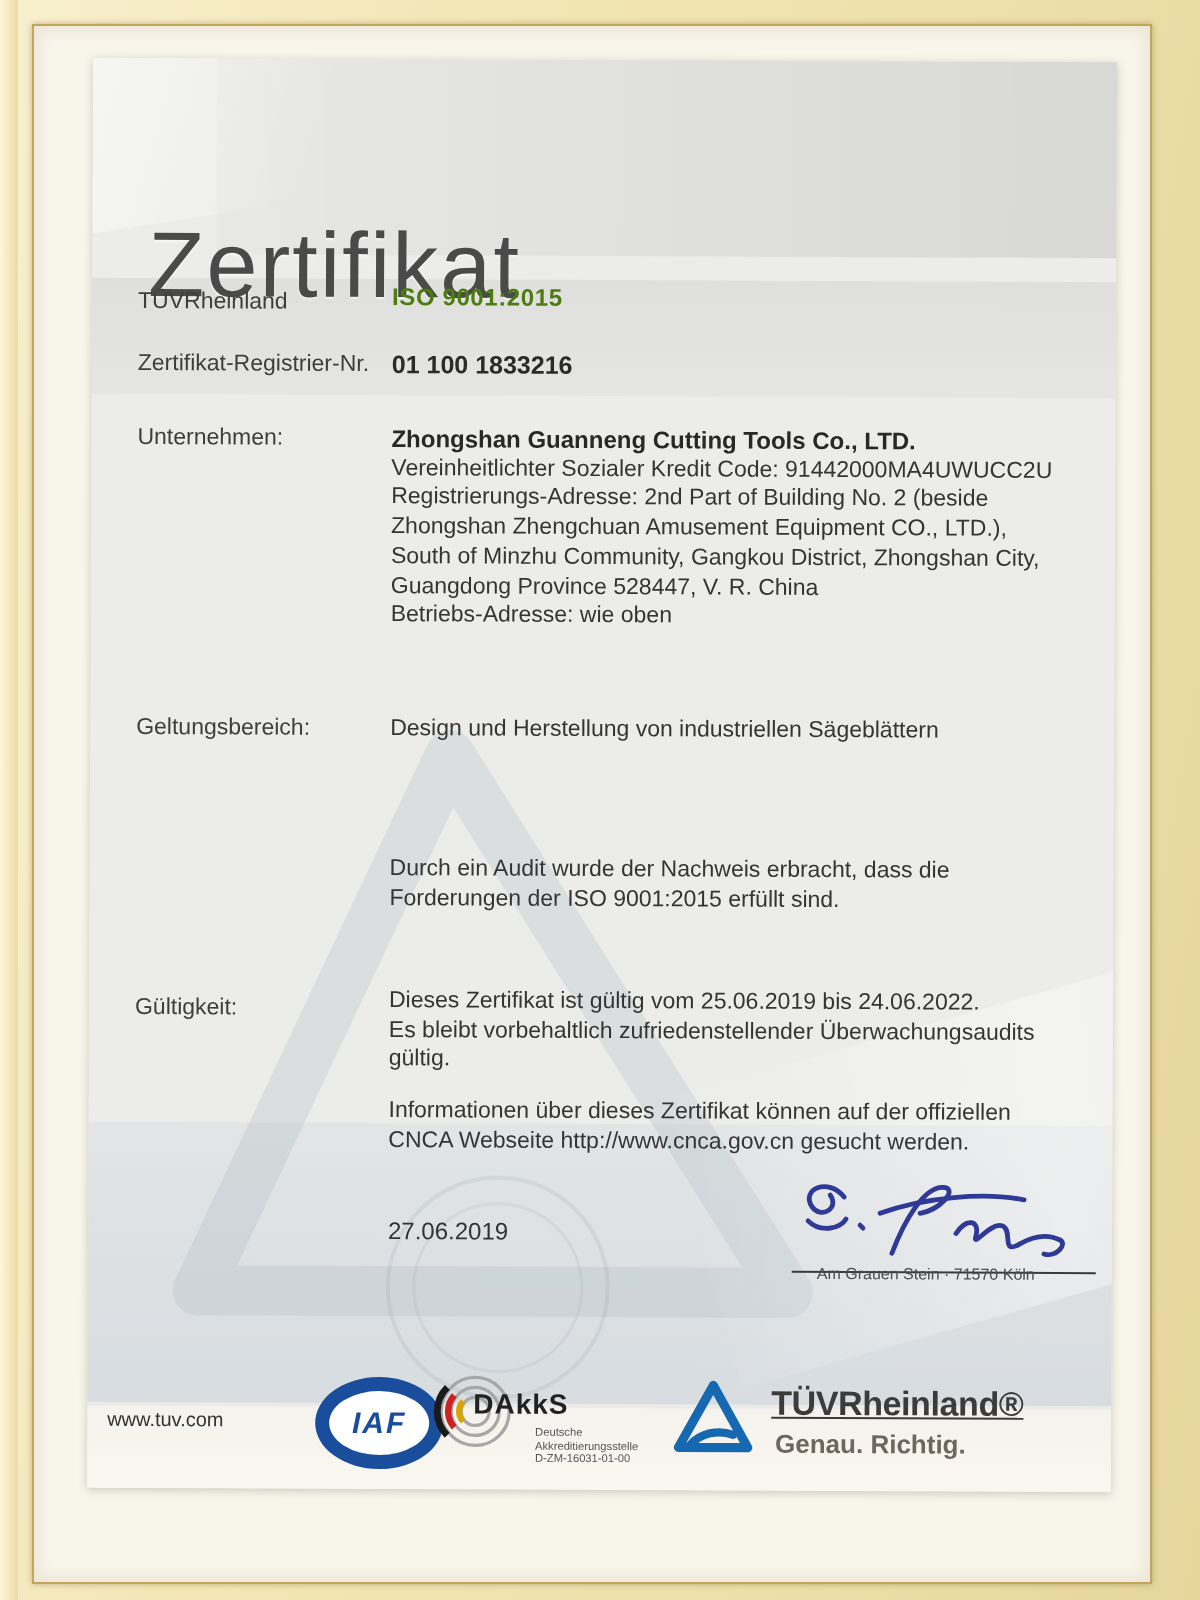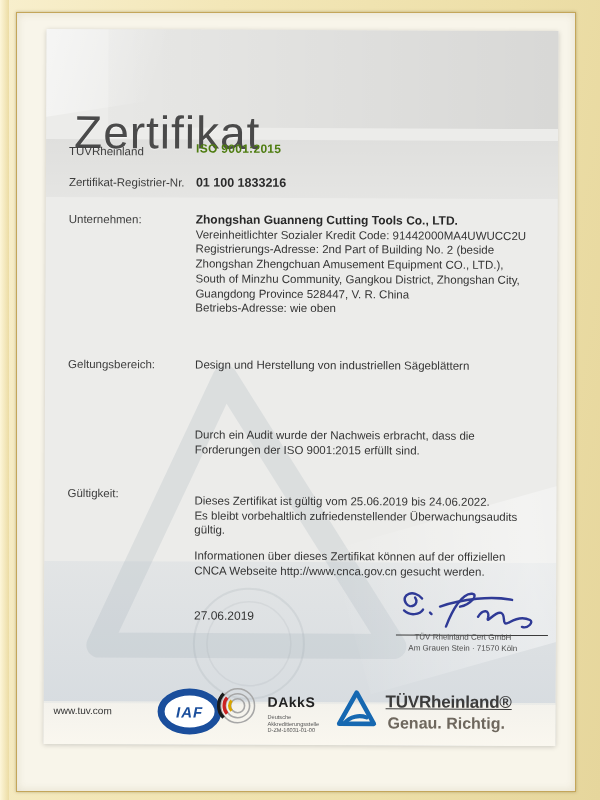--- a/index.html
+++ b/index.html
@@ -71,28 +71,28 @@
 
   .iaf { position:absolute; left:115px; top:660px; width:62px; height:44px;
     background:#1a4e9c; border-radius:50%;
     display:flex; align-items:center; justify-content:center;
     box-shadow:0 0 0 1px #1a4e9c; }
   .iaf-inner { width:50px; height:32px; background:#fff; border-radius:50%;
     display:flex; align-items:center; justify-content:center;
     font-weight:bold; font-style:italic; font-size:15px; color:#1a4e9c; letter-spacing:1px; }
 
   .dakks { position:absolute; left:172px; top:656px; width:120px; }
-  .dakks-name { position:absolute; left:52px; top:8px; font-size:14px; font-weight:bold;
+  .dakks-name { position:absolute; left:21px; top:8px; font-size:14px; font-weight:bold;
     color:#222; letter-spacing:.5px; }
   .dakks-sub { position:absolute; left:52px; top:28px; font-size:5.6px; line-height:6.6px; color:#555; }
 
   .tuv-logo { position:absolute; left:292px; top:658px; width:42px; height:40px; }
   .tuv-brand { position:absolute; left:342px; top:662px; font-size:17px; font-weight:bold;
     color:#3b3b3b; letter-spacing:-.2px;text-decoration:underline; }
-  .tuv-tagline { position:absolute; left:344px; top:684px; font-size:16px; font-weight:bold; color:#6e675d; }
+  .tuv-tagline { position:absolute; left:344px; top:684px; font-size:13px; font-weight:bold; color:#6e675d; }
 </style>
 </head>
 <body>
 
 <div class="frame">
   <div class="frame-edge-l"></div>
   <div class="mat">
 
     <div class="paper">
 
@@ -130,21 +130,21 @@
         </div>
 
         <div class="lbl" style="top:329px">Geltungsbereich:</div>
         <div class="val-col block" style="top:328px">Design und Herstellung von industriellen Sägeblättern</div>
 
         <div class="val-col block" style="top:398px">
           <div>Durch ein Audit wurde der Nachweis erbracht, dass die</div>
           <div>Forderungen der ISO 9001:2015 erfüllt sind.</div>
         </div>
 
-        <div class="lbl" style="top:458px">Gültigkeit:</div>
+        <div class="lbl" style="top:469px">Gültigkeit:</div>
         <div class="val-col block" style="top:464px">
           <div>Dieses Zertifikat ist gültig vom 25.06.2019 bis 24.06.2022.</div>
           <div>Es bleibt vorbehaltlich zufriedenstellender Überwachungsaudits</div>
           <div>gültig.</div>
         </div>
 
         <div class="val-col block" style="top:519px">
           <div>Informationen über dieses Zertifikat können auf der offiziellen</div>
           <div>CNCA Webseite http://www.cnca.gov.cn gesucht werden.</div>
         </div>
@@ -157,21 +157,20 @@
               <path d="M26 12 C 18 2, 4 8, 10 17 C 14 23, 24 18, 19 11 M 8 24 C 14 30, 24 28, 27 23"></path>
               <path d="M34 26 l 1.5 1.5"></path>
               <path d="M50 40 C 56 24, 66 6, 76 7 C 83 8, 74 18, 64 20"></path>
               <path d="M44 20 C 66 12, 96 9, 116 13"></path>
               <path d="M82 30 C 87 22, 94 23, 92 31 C 90 38, 99 24, 105 26 C 111 28, 104 41, 114 35 C 121 31, 128 30, 134 33 C 138 35, 132 42, 126 40"></path>
             </g>
           </svg>
           <div class="sig-line" style="height:0"></div>
         </div>
         <div class="issuer">
-          <div>TÜV Rheinland Cert GmbH</div>
           <div>Am Grauen Stein · 71570 Köln</div>
         </div>
 
         <div class="website">www.tuv.com</div>
 
         <div class="iaf">
           <div class="iaf-inner">IAF</div>
         </div>
 
         <div class="dakks">

